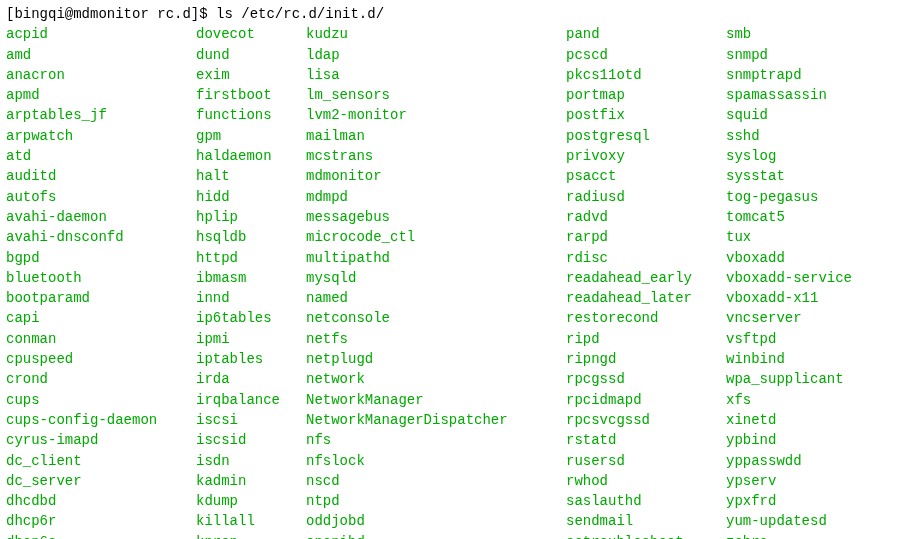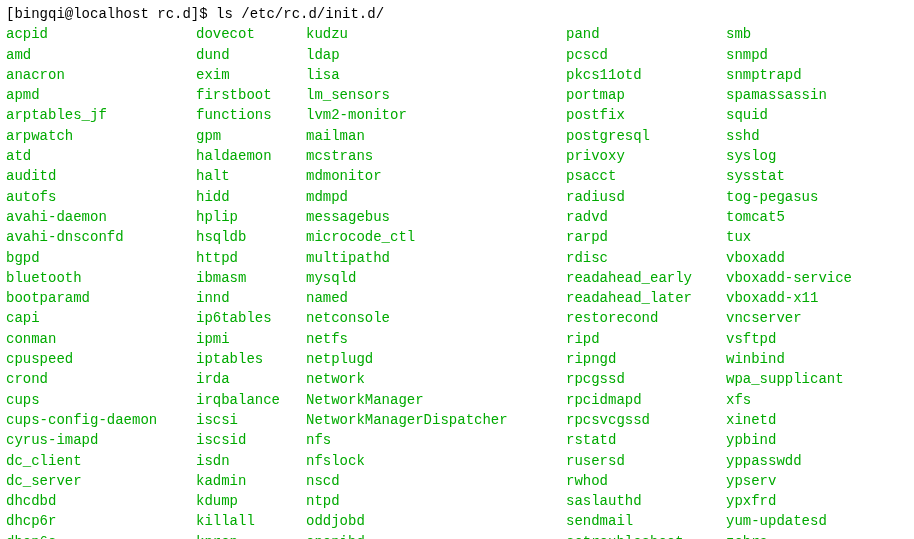--- a/index.html
+++ b/index.html
@@ -30,21 +30,21 @@
     .c3 { width: 260px; }
     .c4 { width: 160px; }
     .c5 { width: auto; }
     .entry {
       display: block;
     }
   </style>
 </head>
 <body>
 
-<div class="prompt-line">[bingqi@localhost rc.d]$ ls /etc/rc.d/init.d/</div>
+<div class="prompt-line">[bingqi@mdmonitor rc.d]$ ls /etc/rc.d/init.d/</div>
 
 <div class="listing">
   <div class="col c1" id="col0"><span class="entry">acpid</span><span class="entry">amd</span><span class="entry">anacron</span><span class="entry">apmd</span><span class="entry">arptables_jf</span><span class="entry">arpwatch</span><span class="entry">atd</span><span class="entry">auditd</span><span class="entry">autofs</span><span class="entry">avahi-daemon</span><span class="entry">avahi-dnsconfd</span><span class="entry">bgpd</span><span class="entry">bluetooth</span><span class="entry">bootparamd</span><span class="entry">capi</span><span class="entry">conman</span><span class="entry">cpuspeed</span><span class="entry">crond</span><span class="entry">cups</span><span class="entry">cups-config-daemon</span><span class="entry">cyrus-imapd</span><span class="entry">dc_client</span><span class="entry">dc_server</span><span class="entry">dhcdbd</span><span class="entry">dhcp6r</span><span class="entry">dhcp6s</span></div>
   <div class="col c2" id="col1"><span class="entry">dovecot</span><span class="entry">dund</span><span class="entry">exim</span><span class="entry">firstboot</span><span class="entry">functions</span><span class="entry">gpm</span><span class="entry">haldaemon</span><span class="entry">halt</span><span class="entry">hidd</span><span class="entry">hplip</span><span class="entry">hsqldb</span><span class="entry">httpd</span><span class="entry">ibmasm</span><span class="entry">innd</span><span class="entry">ip6tables</span><span class="entry">ipmi</span><span class="entry">iptables</span><span class="entry">irda</span><span class="entry">irqbalance</span><span class="entry">iscsi</span><span class="entry">iscsid</span><span class="entry">isdn</span><span class="entry">kadmin</span><span class="entry">kdump</span><span class="entry">killall</span><span class="entry">kprop</span></div>
   <div class="col c3" id="col2"><span class="entry">kudzu</span><span class="entry">ldap</span><span class="entry">lisa</span><span class="entry">lm_sensors</span><span class="entry">lvm2-monitor</span><span class="entry">mailman</span><span class="entry">mcstrans</span><span class="entry">mdmonitor</span><span class="entry">mdmpd</span><span class="entry">messagebus</span><span class="entry">microcode_ctl</span><span class="entry">multipathd</span><span class="entry">mysqld</span><span class="entry">named</span><span class="entry">netconsole</span><span class="entry">netfs</span><span class="entry">netplugd</span><span class="entry">network</span><span class="entry">NetworkManager</span><span class="entry">NetworkManagerDispatcher</span><span class="entry">nfs</span><span class="entry">nfslock</span><span class="entry">nscd</span><span class="entry">ntpd</span><span class="entry">oddjobd</span><span class="entry">openibd</span></div>
   <div class="col c4" id="col3"><span class="entry">pand</span><span class="entry">pcscd</span><span class="entry">pkcs11otd</span><span class="entry">portmap</span><span class="entry">postfix</span><span class="entry">postgresql</span><span class="entry">privoxy</span><span class="entry">psacct</span><span class="entry">radiusd</span><span class="entry">radvd</span><span class="entry">rarpd</span><span class="entry">rdisc</span><span class="entry">readahead_early</span><span class="entry">readahead_later</span><span class="entry">restorecond</span><span class="entry">ripd</span><span class="entry">ripngd</span><span class="entry">rpcgssd</span><span class="entry">rpcidmapd</span><span class="entry">rpcsvcgssd</span><span class="entry">rstatd</span><span class="entry">rusersd</span><span class="entry">rwhod</span><span class="entry">saslauthd</span><span class="entry">sendmail</span><span class="entry">setroubleshoot</span></div>
   <div class="col c5" id="col4"><span class="entry">smb</span><span class="entry">snmpd</span><span class="entry">snmptrapd</span><span class="entry">spamassassin</span><span class="entry">squid</span><span class="entry">sshd</span><span class="entry">syslog</span><span class="entry">sysstat</span><span class="entry">tog-pegasus</span><span class="entry">tomcat5</span><span class="entry">tux</span><span class="entry">vboxadd</span><span class="entry">vboxadd-service</span><span class="entry">vboxadd-x11</span><span class="entry">vncserver</span><span class="entry">vsftpd</span><span class="entry">winbind</span><span class="entry">wpa_supplicant</span><span class="entry">xfs</span><span class="entry">xinetd</span><span class="entry">ypbind</span><span class="entry">yppasswdd</span><span class="entry">ypserv</span><span class="entry">ypxfrd</span><span class="entry">yum-updatesd</span><span class="entry">zebra</span></div>
 </div>
 
 </body></html>

